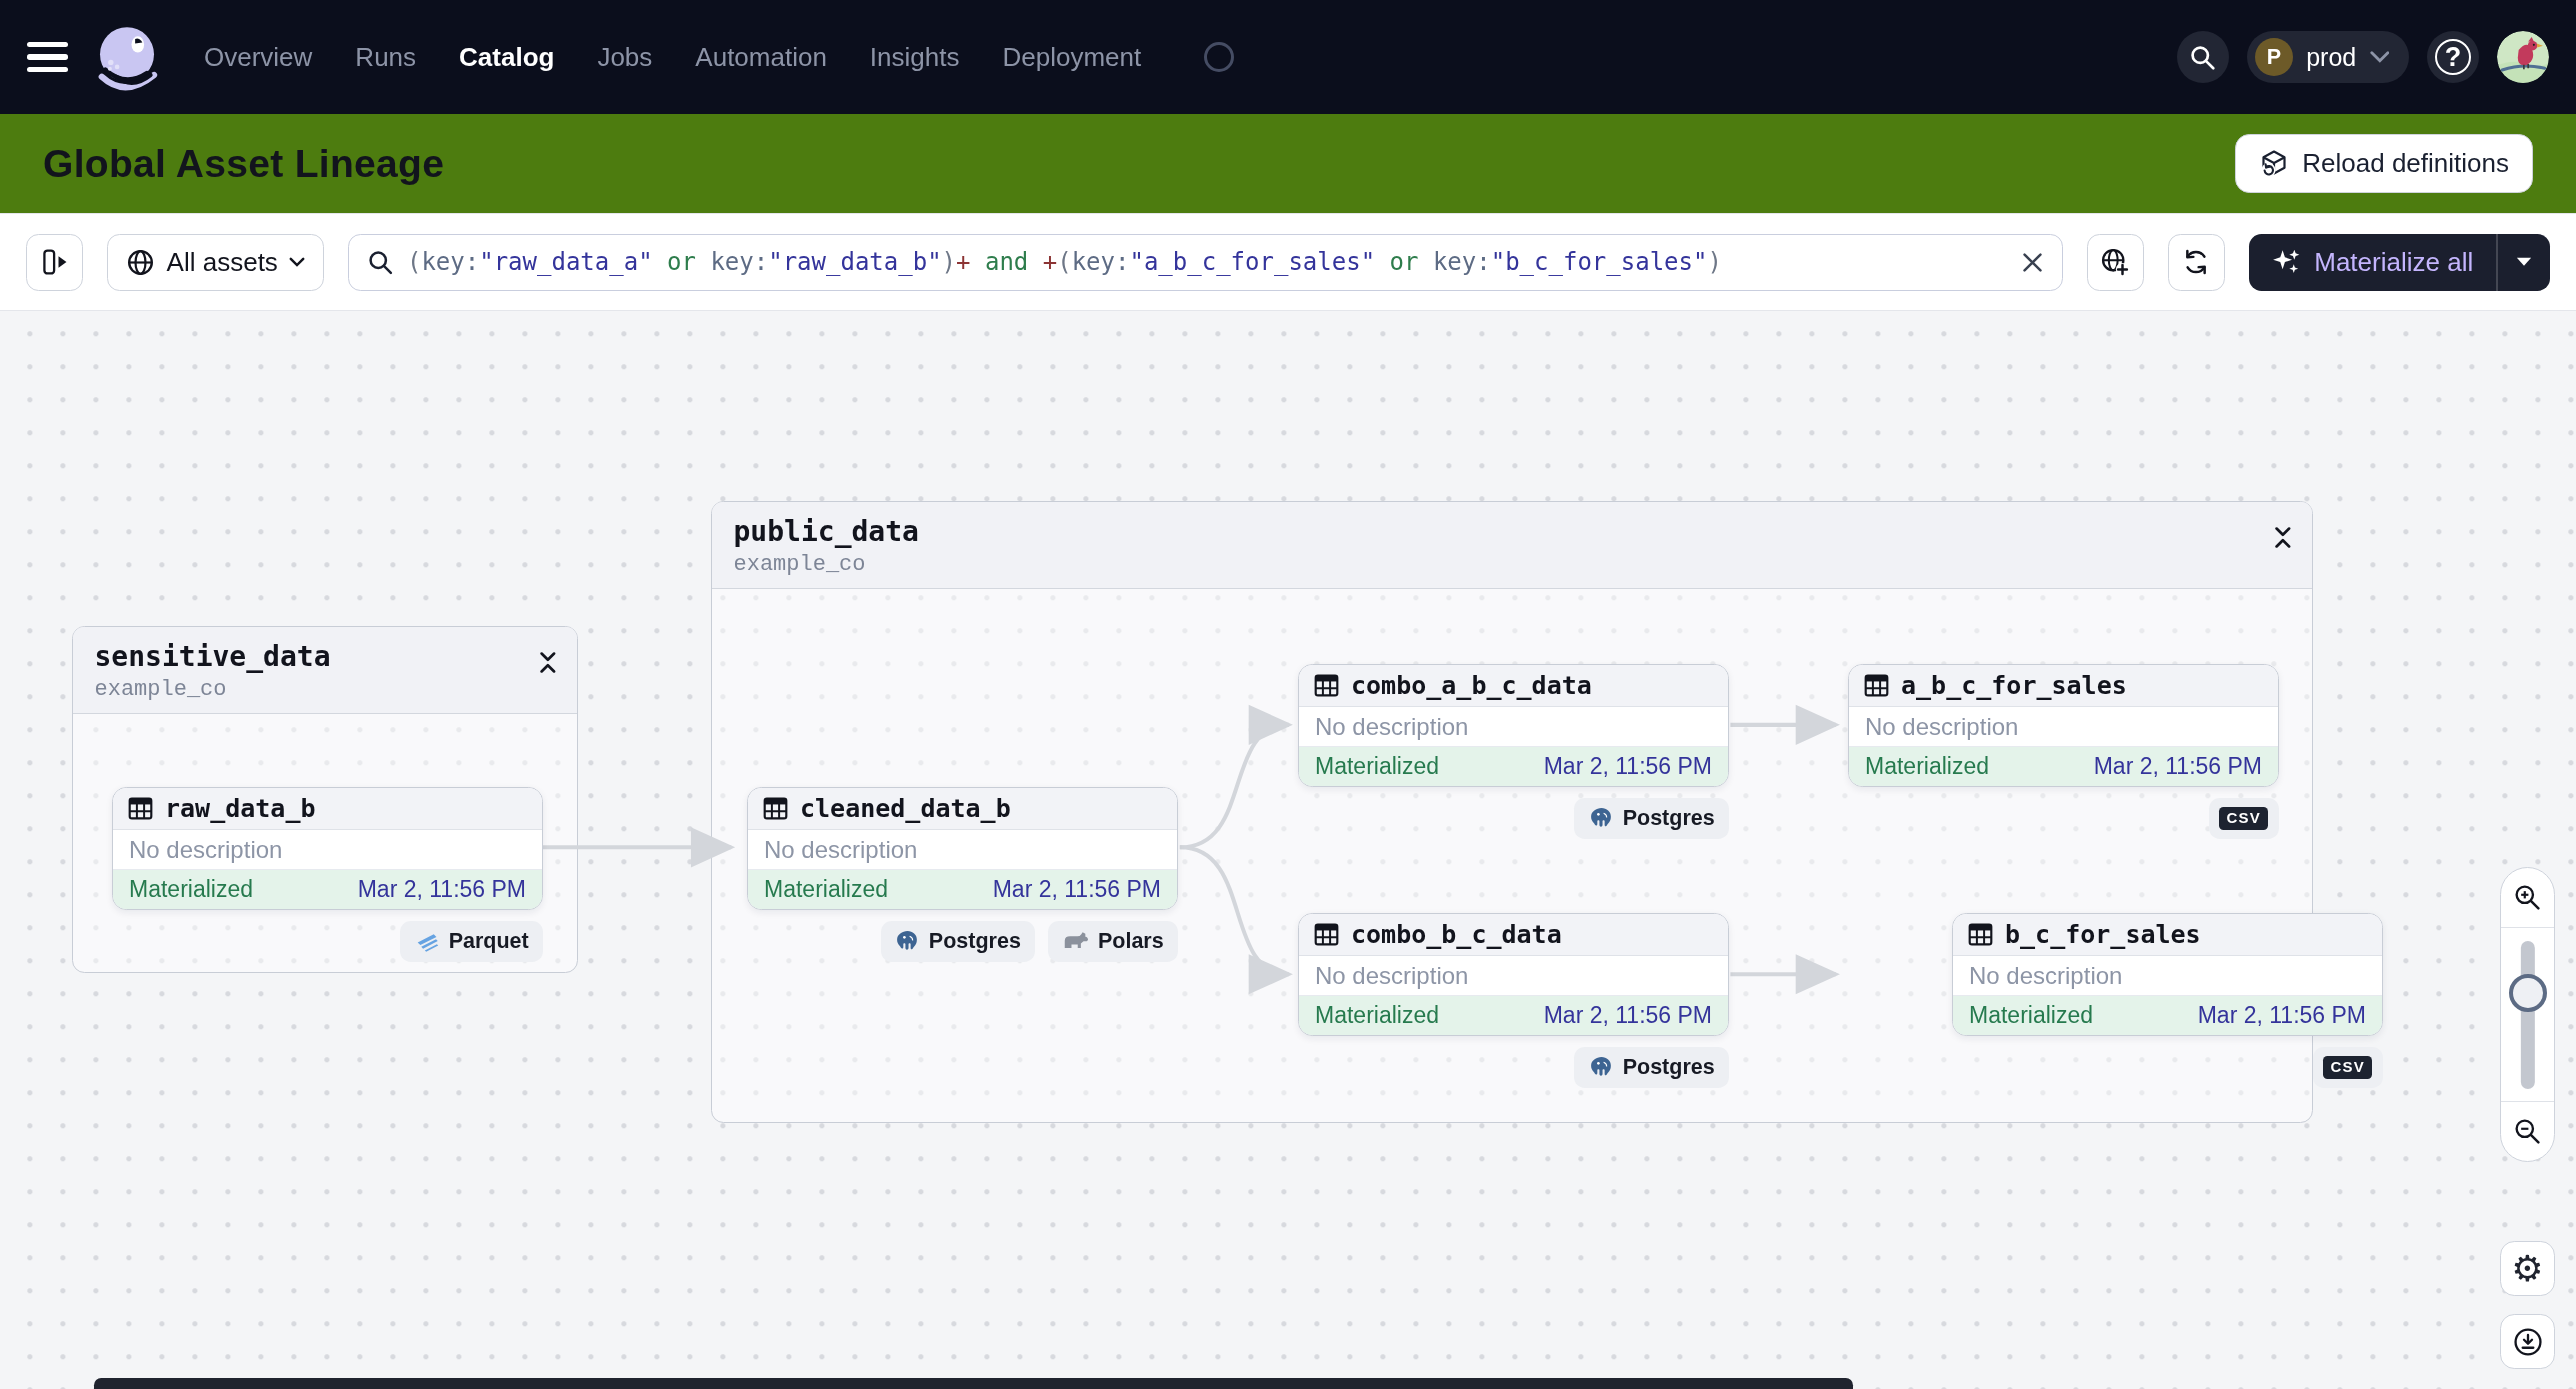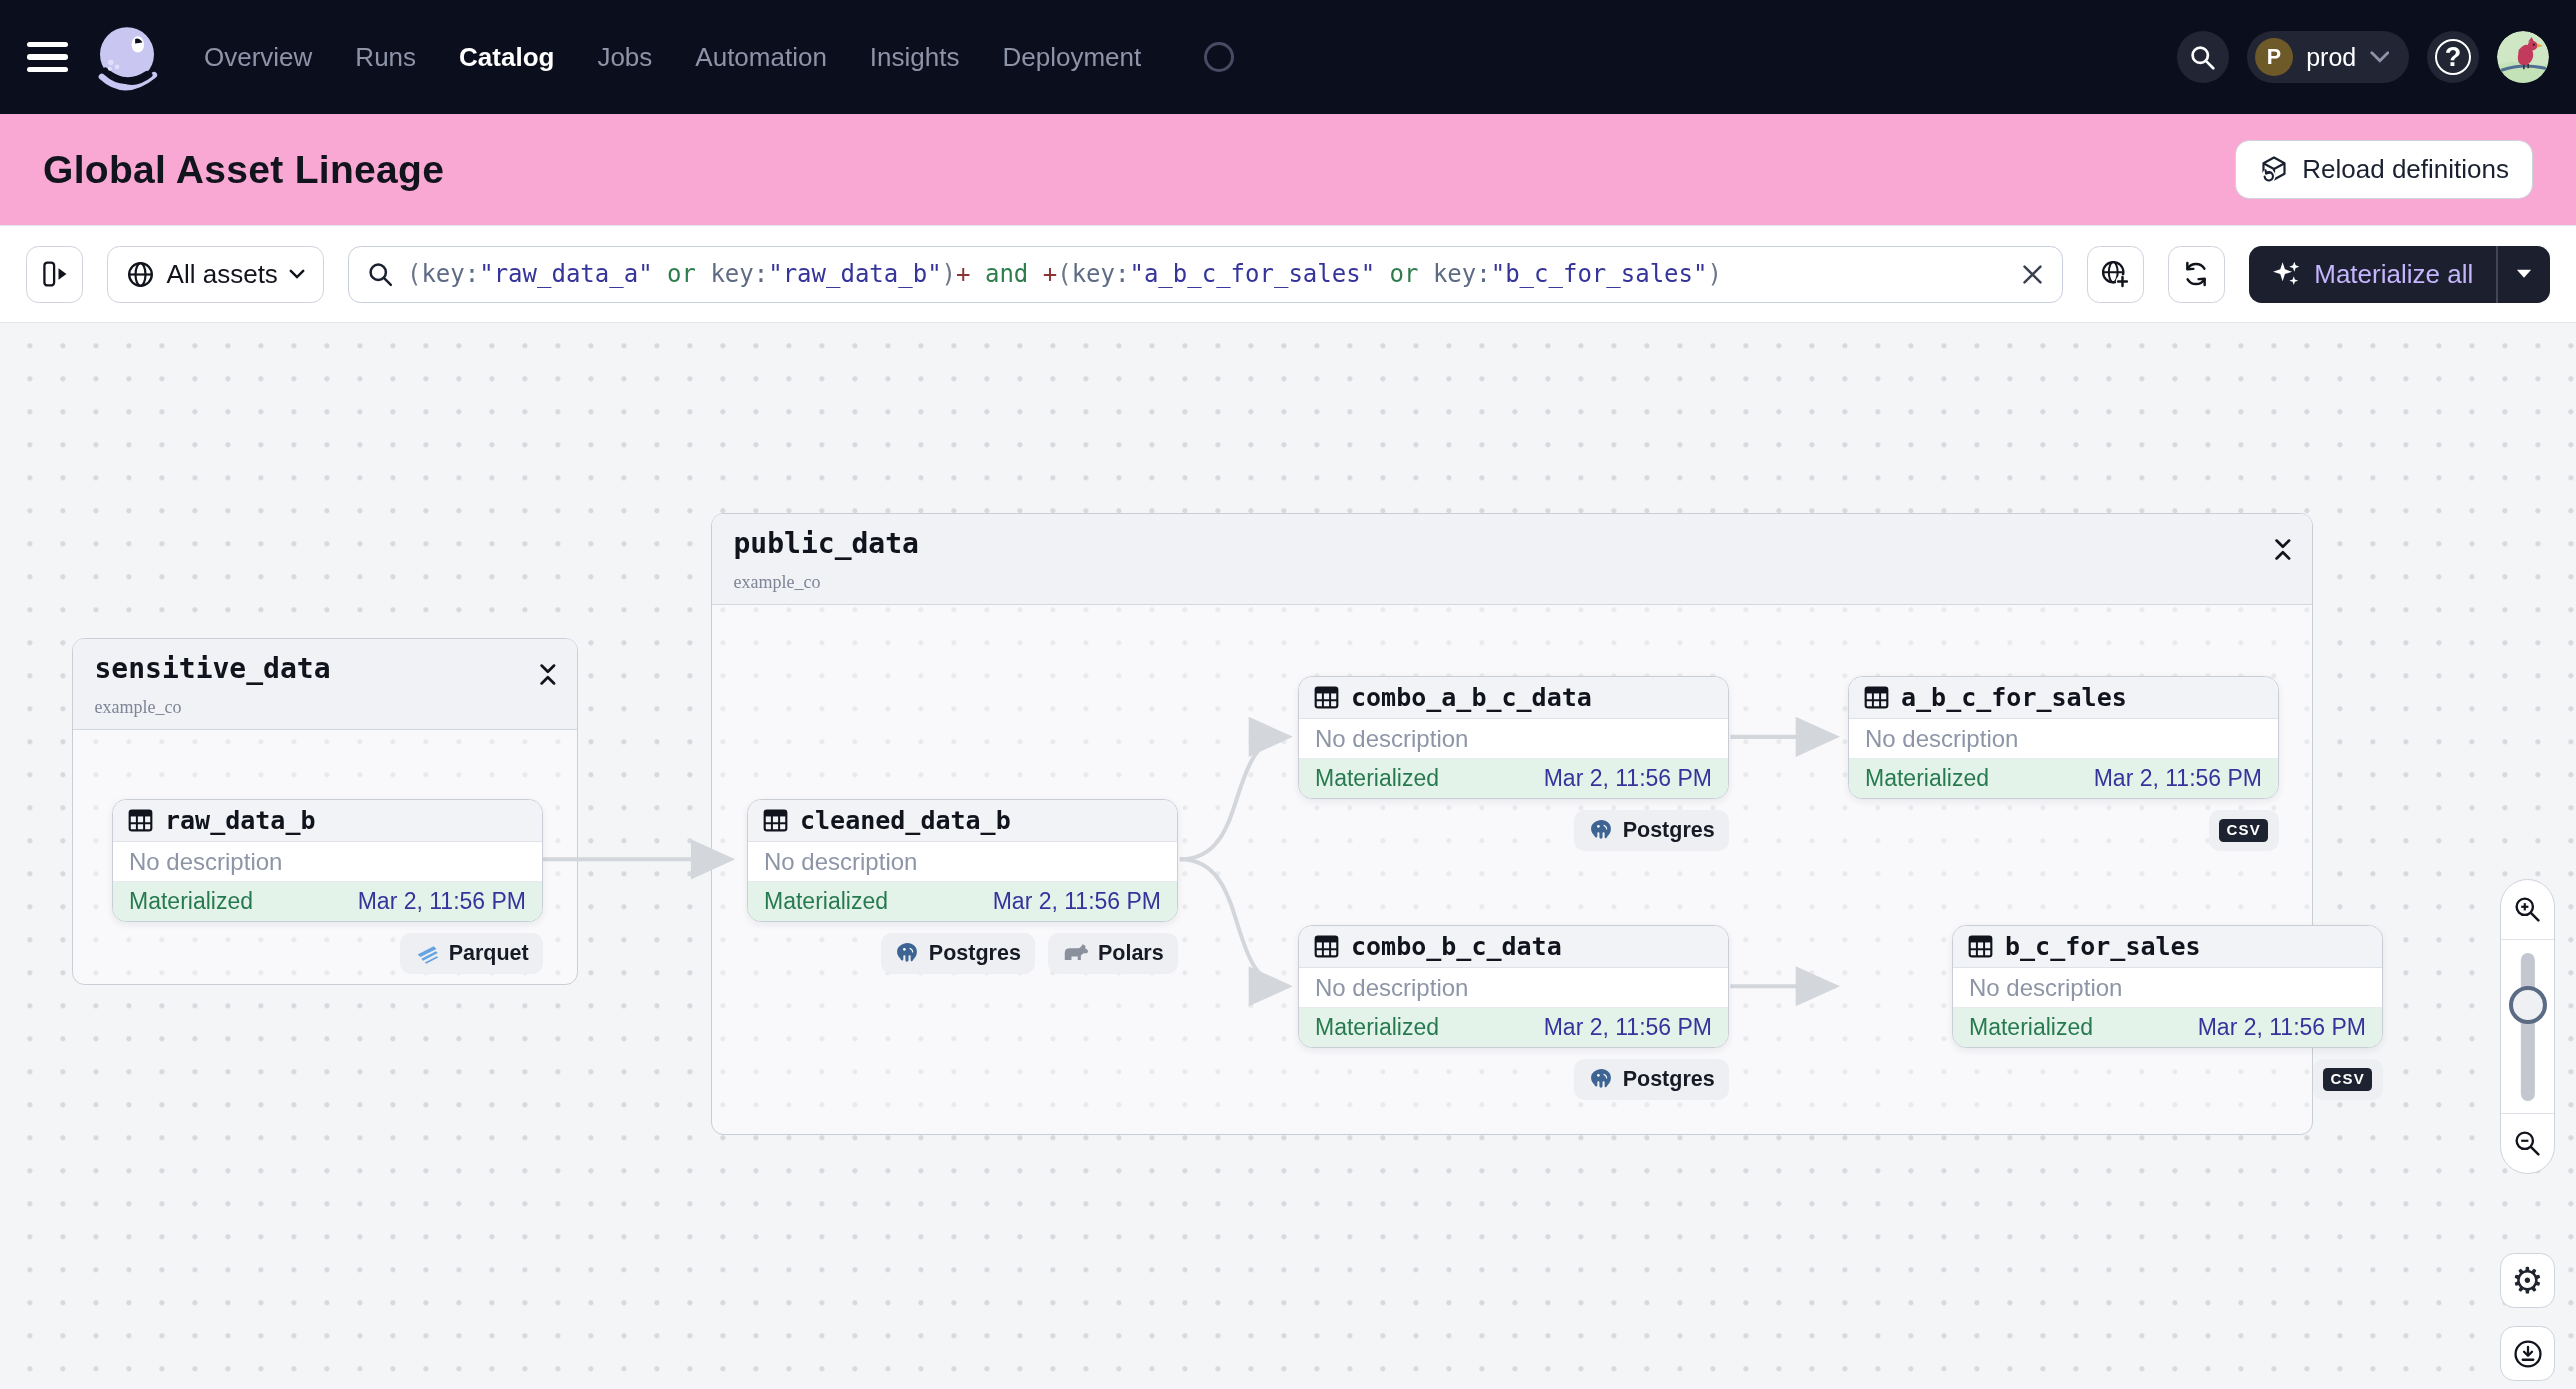--- a/index.html
+++ b/index.html
@@ -24,21 +24,21 @@
   .env-pill{height:52px;border-radius:26px;background:#222634;display:flex;
             align-items:center;gap:13.4px;padding:0 19.7px 0 8px;cursor:pointer}
   .env-avatar{width:38px;height:38px;border-radius:50%;background:#6d5a28;color:#fff;
               font-size:21.5px;font-weight:700;display:flex;align-items:center;justify-content:center}
   .env-name{color:#fff;font-size:25px}
   .help-q{color:#fff;font-size:27px;font-weight:700;border:2.7px solid #fff;border-radius:50%;
           width:32px;height:32px;display:flex;align-items:center;justify-content:center;line-height:1}
   .user-avatar{width:52px;height:52px;border-radius:50%;overflow:hidden;cursor:pointer;flex:0 0 auto}
 
   
-  .page-header{height:112px;background:#f9a8d4;border-bottom:1.8px solid #e4e6eb;
+  .page-header{height:100px;background:#4d7c0f;border-bottom:1.8px solid #e4e6eb;
                display:flex;align-items:center;padding:0 43px;box-sizing:border-box}
   .page-title{font-size:39px;font-weight:700;color:#12141d;letter-spacing:0.3px}
   .reload-btn{margin-left:auto;height:59px;background:#fff;border:1.8px solid #ced3dc;
               border-radius:14.3px;display:flex;align-items:center;gap:13.4px;padding:0 23px;
               font-size:26px;color:#1a2030;cursor:pointer;box-sizing:border-box}
 
   
   .filter-bar{height:97px;background:#fff;border-bottom:1.8px solid #e4e6eb;display:flex;
               align-items:center;gap:24px;padding:0 26px;box-sizing:border-box}
   .bar-btn{height:57px;min-width:57px;background:#fff;border:1.8px solid #ced3dc;border-radius:12.5px;
@@ -59,21 +59,21 @@
   .graph{position:relative;height:1078px;background-color:#f4f5f7;
          background-image:radial-gradient(circle,#d7d9de 2.3px,transparent 2.7px);
          background-size:33px 33px;background-position:13.4px 6.3px;overflow:hidden}
   .edges{position:absolute;inset:0;z-index:2;pointer-events:none}
 
   .group{position:absolute;border:1.8px solid #c8cdd6;border-radius:12.5px;
          background:rgba(255,255,255,.45);box-sizing:border-box;z-index:1}
   .group-header{background:#f1f2f6;border-bottom:1.8px solid #d3d7de;border-radius:10.7px 10.7px 0 0;
                 padding:13.4px 21.5px 10.7px;position:relative;box-sizing:border-box}
   .group-title{font-family:"DejaVu Sans Mono",monospace;font-weight:700;font-size:28px;color:#12141d}
-  .group-sub{font-family:Liberation Serif, serif;font-size:18px;color:#7d8596;margin-top:12px}
+  .group-sub{font-family:Liberation Mono, monospace;font-size:22px;color:#7d8596;margin-top:4px}
   .collapse-btn{position:absolute;right:19.7px;top:23px;cursor:pointer}
 
   .node-wrap{position:absolute;width:431px;z-index:3}
   .node{border:1.8px solid #c8cdd6;border-radius:14.3px;background:#fff;overflow:hidden;
         box-shadow:0 2.7px 7.2px rgba(20,30,50,.07);box-sizing:border-box;cursor:pointer}
   .node-header{height:41px;background:#f2f3f7;border-bottom:1.8px solid #dfe2e8;display:flex;
                align-items:center;gap:10.7px;padding:0 14.3px}
   .node-name{font-family:"DejaVu Sans Mono",monospace;font-weight:700;font-size:25px;color:#12141d}
   .node-desc{height:39px;display:flex;align-items:center;padding:0 16px;font-size:24px;
              color:#8d95a6;border-bottom:1.8px solid #e7eaef;background:#fff}

